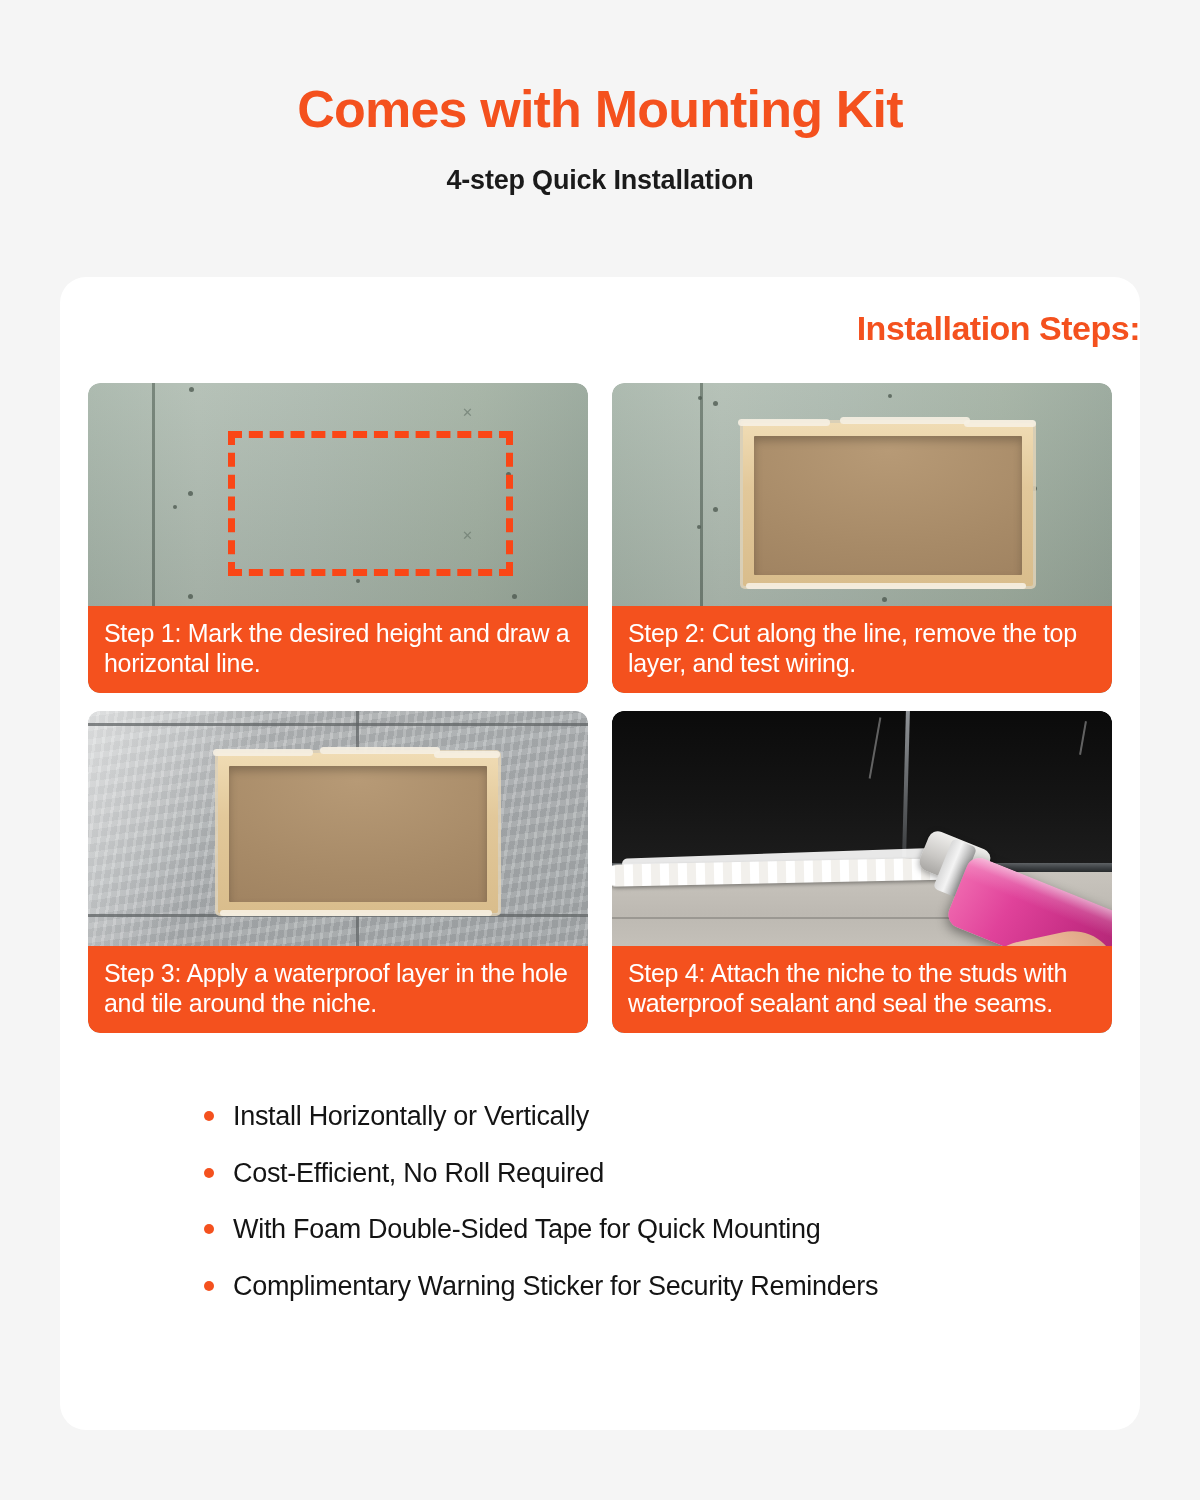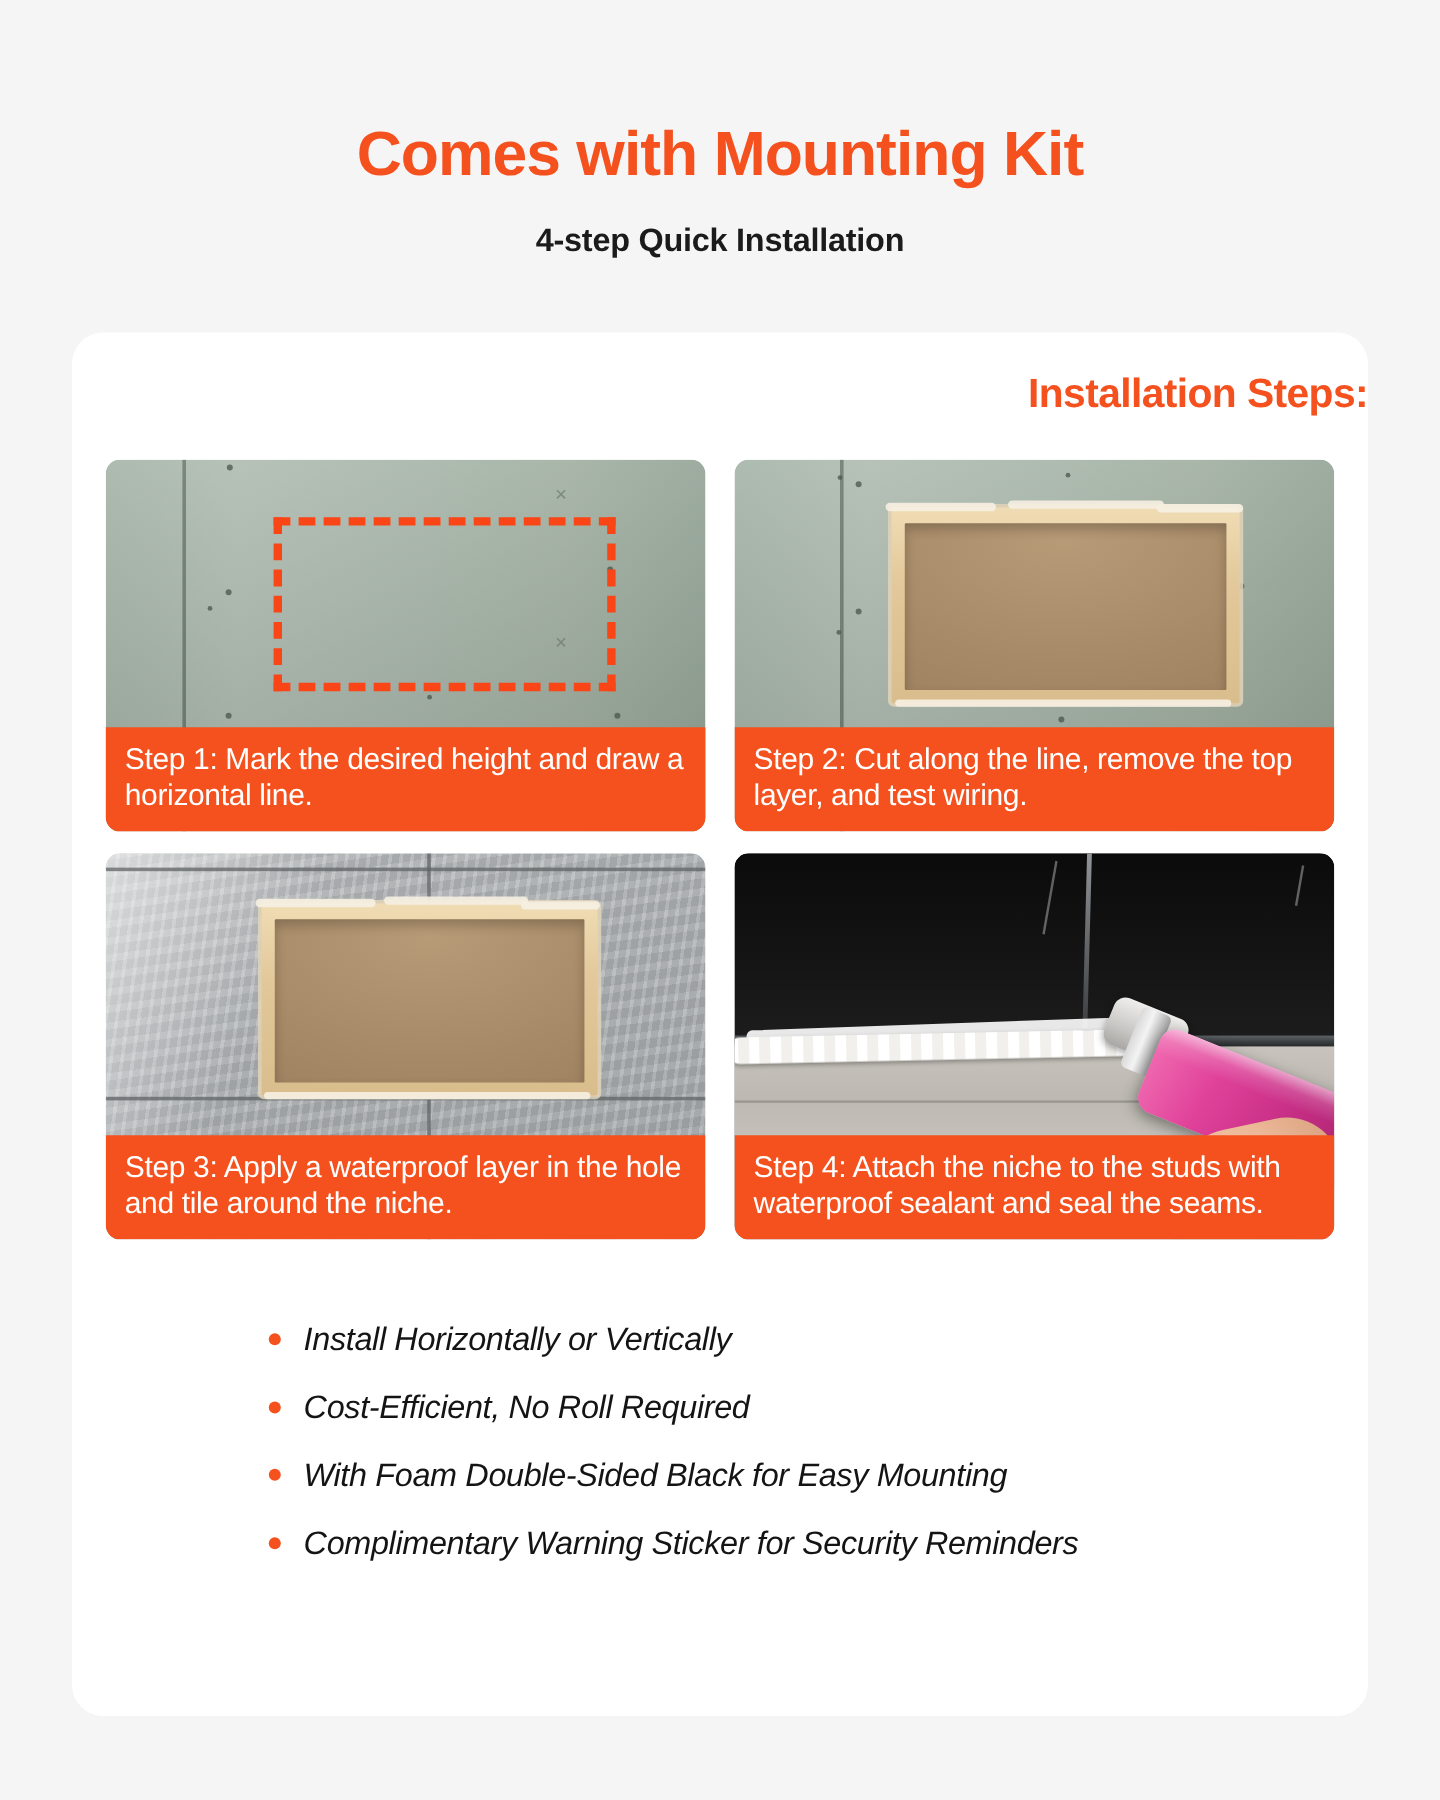--- a/index.html
+++ b/index.html
@@ -27,21 +27,20 @@
     padding-top: 82px;
     text-align: center;
   }
 
   .main-title {
     font-size: 52px;
     font-weight: 700;
     letter-spacing: -0.8px;
     color: #f4511e;
     line-height: 1.05;
-    margin-top: 20px;
   }
 
   .subtitle {
     margin-top: 28px;
     font-size: 27px;
     font-weight: 700;
     color: #1b1b1b;
     letter-spacing: -0.2px;
   }
 
@@ -329,24 +328,23 @@
   }
   .s4-finger {
     position: absolute;
     background: linear-gradient(180deg, #f3c3a6, #dea885);
     border-radius: 20px;
   }
 
   
   .bullets {
     position: absolute;
-    left: 164px;
+    left: 144px;
     top: 822px;
     width: 880px;
-    font-style: italic;
   }
   .bullet {
     display: flex;
     align-items: flex-start;
     margin-bottom: 22px;
   }
   .bullet:last-child { margin-bottom: 0; }
   .dot {
     width: 10px;
     height: 10px;
@@ -490,21 +488,21 @@
       <div class="bullet">
         <span class="dot"></span>
         <span class="bullet-text">Install Horizontally or Vertically</span>
       </div>
       <div class="bullet">
         <span class="dot"></span>
         <span class="bullet-text">Cost-Efficient, No Roll Required</span>
       </div>
       <div class="bullet">
         <span class="dot"></span>
-        <span class="bullet-text">With Foam Double-Sided Black for Easy Mounting</span>
+        <span class="bullet-text">With Foam Double-Sided Tape for Quick Mounting</span>
       </div>
       <div class="bullet">
         <span class="dot"></span>
         <span class="bullet-text">Complimentary Warning Sticker for Security Reminders</span>
       </div>
     </div>
 
 
   </div>
 </div>

